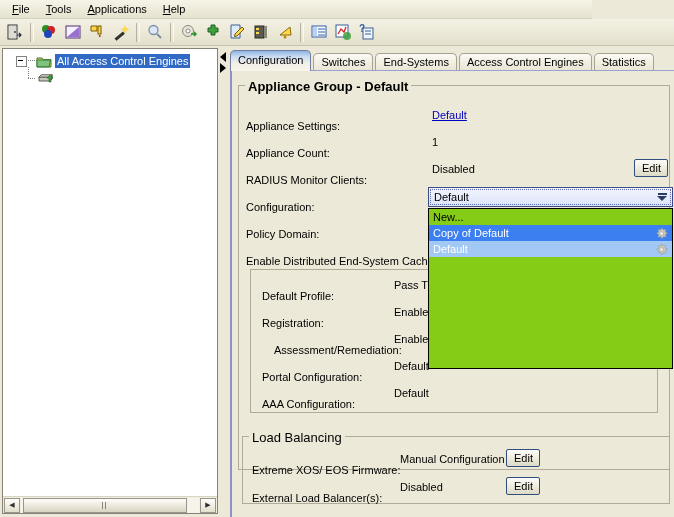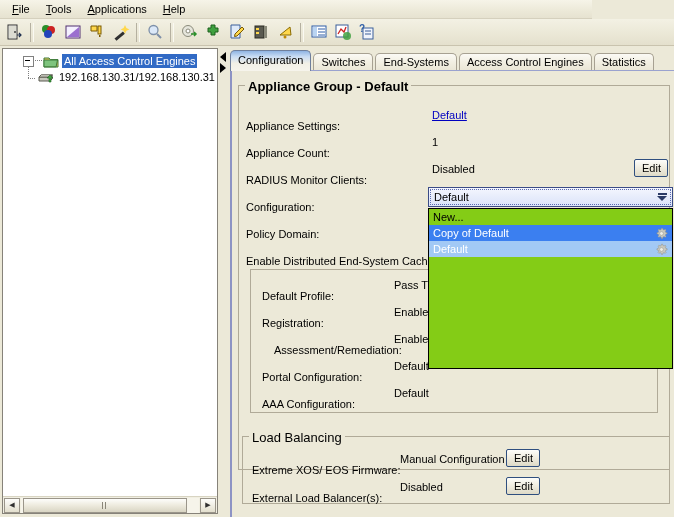--- a/index.html
+++ b/index.html
@@ -45,21 +45,21 @@
   .treepanel {
     position: absolute; left: 2px; top: 48px; width: 216px; height: 466px;
     background: #fff; border: 1px solid #868279; box-sizing: border-box;
     overflow: hidden;
   }
   .treebody { position: absolute; left:0; top:0; right: 0; bottom: 18px; overflow: hidden; }
   .tnode {
     display: flex; align-items: center; height: 16px; white-space: nowrap;
     font-size: 11px;
   }
-  .tnode.root { padding-left: 20px; }
+  .tnode.root { padding-left: 13px; }
   .tnode.child { padding-left: 22px; }
   .expander {
     width: 9px; height: 9px; border: 1px solid #808080; background: #fff;
     position: relative; margin-right: 1px; flex: 0 0 auto;
   }
   .expander::before {
     content: ""; position: absolute; left: 1px; top: 3px; width: 5px; height: 1px; background: #000;
   }
   .dots { width: 7px; height: 1px; border-top: 1px dotted #808080; margin-right: 1px; flex:0 0 auto;}
   .elbow { width: 12px; height: 12px; position: relative; flex: 0 0 auto; margin-right: 1px;}
@@ -321,21 +321,20 @@
       <div class="tnode child">
         <div class="elbow"></div>
         <span class="dev-icon">
           <svg width="16" height="13" viewBox="0 0 16 13">
             <path d="M1 6 h11 v4 h-11 z" fill="#c8c8be" stroke="#5a5a50"></path>
             <path d="M1 6 l2.2 -2.2 h11 l-2.2 2.2 z" fill="#e6e6dc" stroke="#5a5a50"></path>
             <path d="M12 6 l2.2 -2.2 v4 l-2.2 2.2 z" fill="#a8a89e" stroke="#5a5a50"></path>
             <path d="M11 11 v-4 l-2 0 l3 -3 l3 3 l-2 0 v4 z" fill="#3fa03f" stroke="#1f601f" stroke-width="0.6"></path>
           </svg>
         </span>
-        <span class="tlabel">192.168.130.31/192.168.130.31</span>
       </div>
     </div>
 
     <div class="hscroll">
       <div class="sb-arrow">◀</div>
       <div class="sb-track">
         <div class="sb-thumb">
           <div class="grip"></div>
         </div>
       </div>

